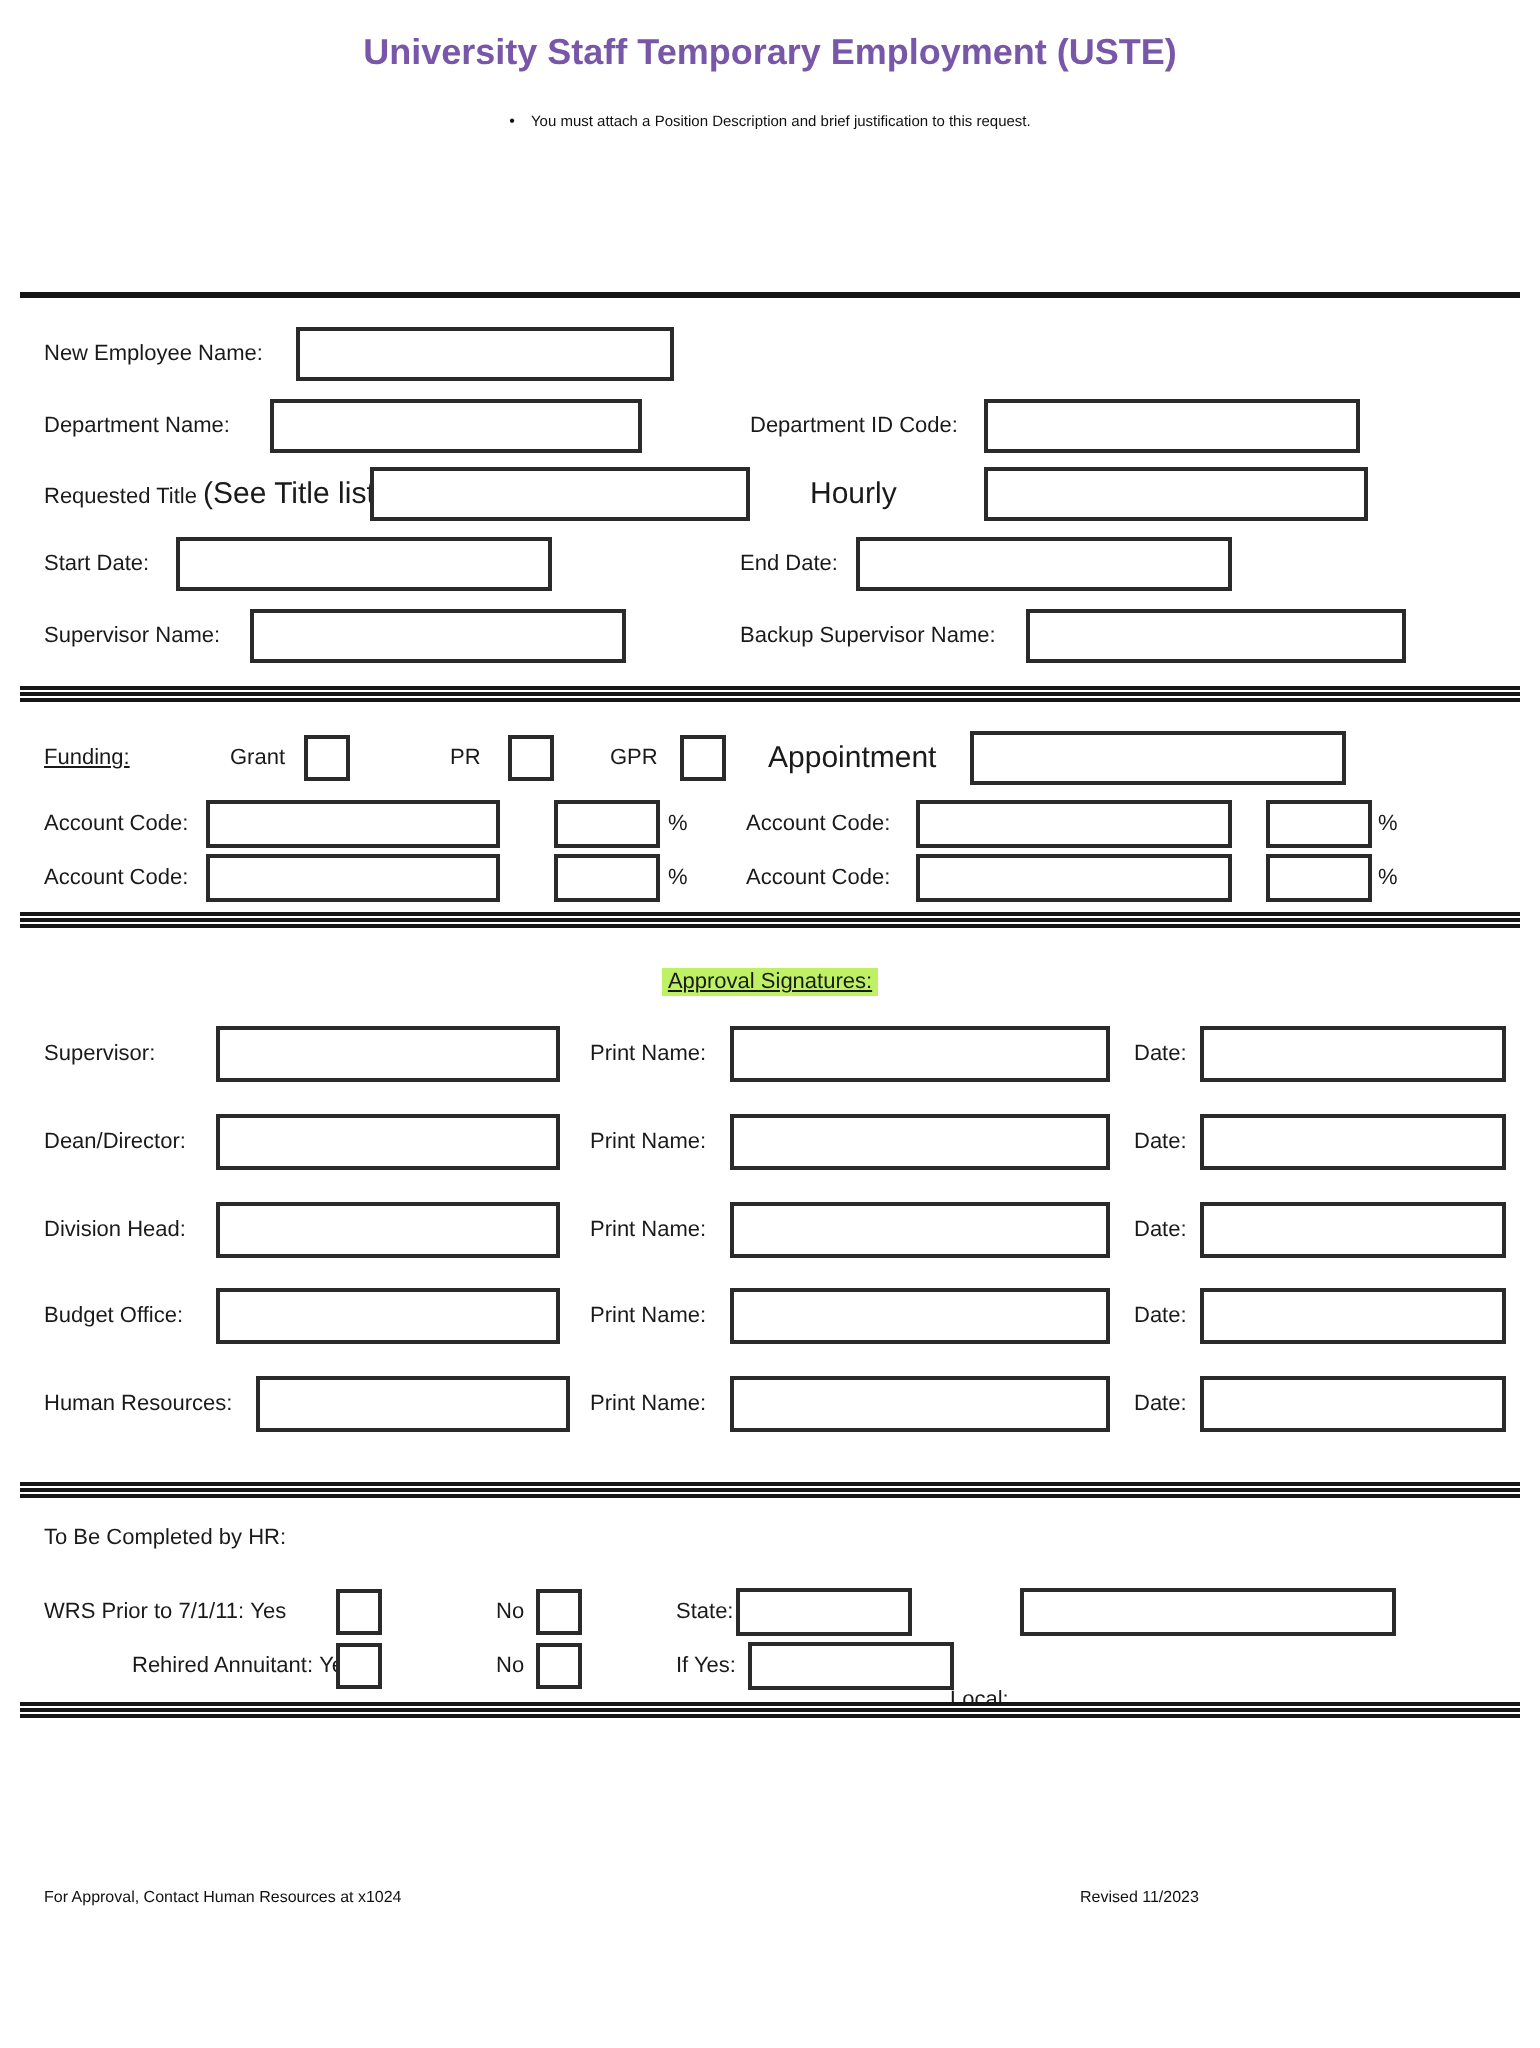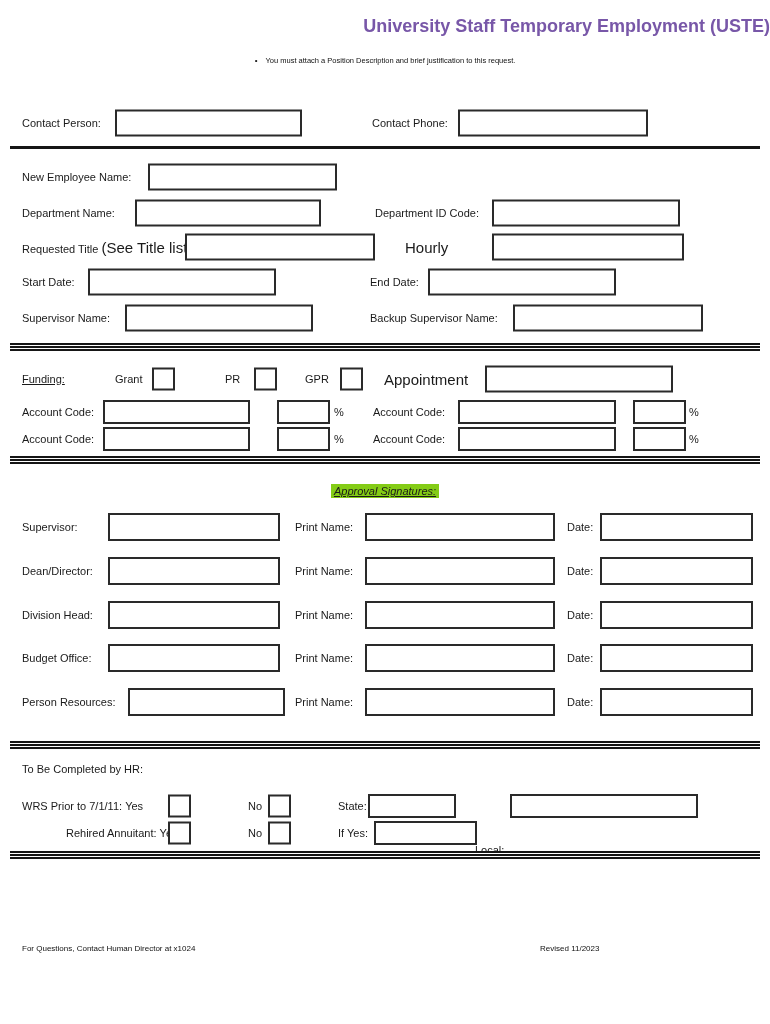--- a/index.html
+++ b/index.html
@@ -12,44 +12,38 @@
   .row>*{position:absolute;top:50%;transform:translateY(-50%);}
   .lbl{font-size:11px;white-space:nowrap;color:#1a1a1a;}
   .lbl-sm{font-size:15px;white-space:nowrap;}
   .big{font-size:15px;white-space:nowrap;}
   .box{box-sizing:border-box;border:2px solid #2a2a2a;background:#fff;height:27px;padding:0 3px;font-family:"Liberation Sans",sans-serif;font-size:11px;outline:none;}
   .box-sm{height:24px;}
   .cb{box-sizing:border-box;width:23px;height:23px;border:2px solid #2a2a2a;background:#fff;}
   .hline{position:absolute;left:10px;width:750px;height:3px;background:#161616;}
   .tline{position:absolute;left:10px;width:750px;height:8px;
     background:linear-gradient(to bottom,#161616 0 2px,#ffffff 2px 3px,#161616 3px 5px,#ffffff 5px 6px,#161616 6px 8px);}
-  .title{position:absolute;top:16px;left:0;width:100%;text-align:right;font-size:18px;font-weight:bold;}
+  .title{position:absolute;top:16px;left:0;width:100%;text-align:center;font-size:18px;font-weight:bold;}
   .bullet-line{position:absolute;left:0;width:100%;text-align:center;font-size:7.5px;color:#111;}
   .bullet-dot{display:inline-block;margin-right:8px;font-size:8px;}
   .center-head{position:absolute;top:481px;left:0;width:100%;text-align:center;}
   .highlight{font-size:11px;text-decoration:underline;padding:1px 3px;}
   .footer{position:absolute;top:944px;font-size:8px;color:#111;white-space:nowrap;}
   .u{text-decoration:underline;}
 </style>
 </head>
 <body>
 
 <div class="page">
 
   <div class="title" style="color:#7857a8;">University Staff Temporary Employment (USTE)</div>
   <div class="bullet-line" style="top:56px;">
     <span class="bullet-dot">•</span><span>You must attach a Position Description and brief justification to this request.</span>
   </div>
 
-  <div class="row" style="top:108px;">
-    <span class="lbl" style="left:0;">Contact Person:</span>
-    <input type="text" class="box" style="left: 93px; width: 187px;">
-    <span class="lbl" style="left:350px;">Contact Phone:</span>
-    <input type="text" class="box" style="left: 436px; width: 190px;">
-  </div>
 
   <div class="hline" style="top:146px;"></div>
 
   <div class="row" style="top:162px;">
     <span class="lbl" style="left:0;">New Employee Name:</span>
     <input type="text" class="box" style="left: 126px; width: 189px;">
   </div>
 
   <div class="row" style="top:198px;">
     <span class="lbl" style="left:0;">Department Name:</span>
@@ -111,21 +105,21 @@
     <span class="lbl" style="left:312px;">%</span>
     <span class="lbl" style="left:351px;">Account Code:</span>
     <input type="text" class="box box-sm" style="left: 436px; width: 158px;">
     <input type="text" class="box box-sm" style="left: 611px; width: 53px;">
     <span class="lbl" style="left:667px;">%</span>
   </div>
 
   <div class="tline" style="top:456px;"></div>
 
   <div class="center-head">
-    <span class="highlight" style="background:#84cc16;font-style:italic;">Approval Signatures:</span>
+    <span class="highlight" style="background:#bef264;">Approval Signatures:</span>
   </div>
 
   <div class="row" style="top:512px;">
     <span class="lbl" style="left:0;">Supervisor:</span>
     <input type="text" class="box" style="left: 86px; width: 172px; height: 28px;">
     <span class="lbl" style="left:273px;">Print Name:</span>
     <input type="text" class="box" style="left: 343px; width: 190px; height: 28px;">
     <span class="lbl" style="left:545px;">Date:</span>
     <input type="text" class="box" style="left: 578px; width: 153px; height: 28px;">
   </div>
@@ -151,21 +145,21 @@
   <div class="row" style="top:643px;">
     <span class="lbl" style="left:0;">Budget Office:</span>
     <input type="text" class="box" style="left: 86px; width: 172px; height: 28px;">
     <span class="lbl" style="left:273px;">Print Name:</span>
     <input type="text" class="box" style="left: 343px; width: 190px; height: 28px;">
     <span class="lbl" style="left:545px;">Date:</span>
     <input type="text" class="box" style="left: 578px; width: 153px; height: 28px;">
   </div>
 
   <div class="row" style="top:687px;">
-    <span class="lbl" style="left:0;">Person Resources:</span>
+    <span class="lbl" style="left:0;">Human Resources:</span>
     <input type="text" class="box" style="left: 106px; width: 157px; height: 28px;">
     <span class="lbl" style="left:273px;">Print Name:</span>
     <input type="text" class="box" style="left: 343px; width: 190px; height: 28px;">
     <span class="lbl" style="left:545px;">Date:</span>
     <input type="text" class="box" style="left: 578px; width: 153px; height: 28px;">
   </div>
 
   <div class="tline" style="top:741px;"></div>
 
   <div class="row" style="top:760px;height:18px;">
@@ -187,16 +181,16 @@
     <span class="lbl" style="left:0;padding-left:44px;"><span>Rehired Annuitant:</span>&nbsp;<span>Yes</span></span>
     <div class="cb" style="left:146px;"></div>
     <span class="lbl" style="left:226px;">No</span>
     <div class="cb" style="left:246px;"></div>
     <span class="lbl" style="left:316px;">If Yes:</span>
     <input type="text" class="box box-sm" style="left: 352px; width: 103px;">
   </div>
 
   <div class="tline" style="top:851px;"></div>
 
-  <span class="footer" style="left:22px;">For Questions, Contact Human Director at x1024</span>
+  <span class="footer" style="left:22px;">For Approval, Contact Human Resources at x1024</span>
   <span class="footer" style="left:540px;">Revised 11/2023</span>
 
 </div>
 
 </body></html>

